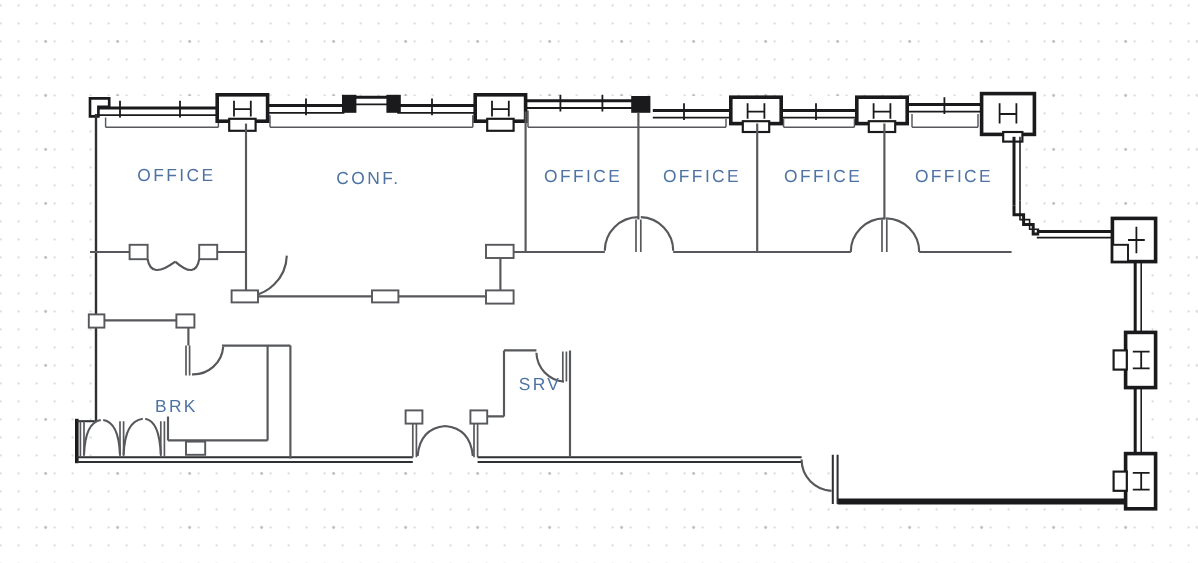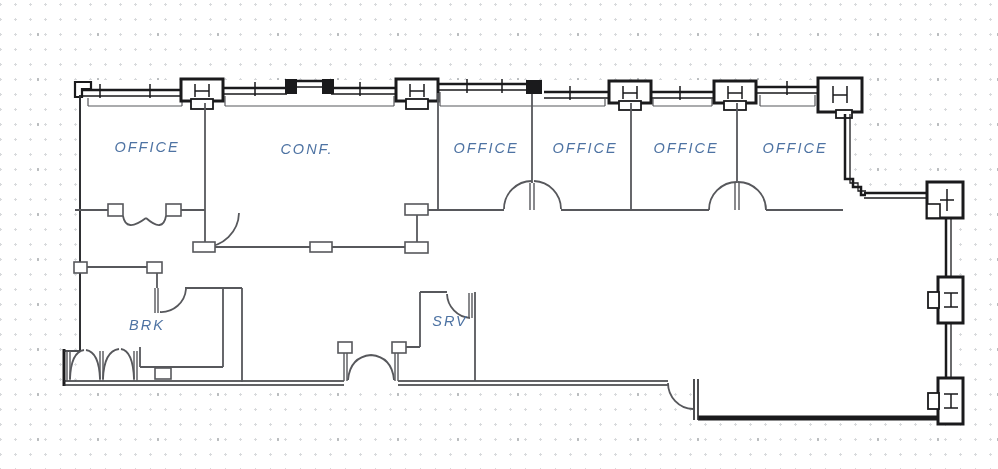--- a/index.html
+++ b/index.html
@@ -3,21 +3,20 @@
 <meta charset="utf-8">
 <style>
   html,body{margin:0;padding:0;background:#ffffff;font-family:"Liberation Sans", sans-serif;}
   #stage{
     position:relative;width:998px;height:469px;overflow:hidden;background:#ffffff;
     background-image:
       radial-gradient(circle, var(--grid-dot-dark,#b9bcbe) 1.1px, transparent 1.4px),
       radial-gradient(circle, var(--grid-dot,#d8dadc) 1px, transparent 1.3px);
     background-size: 60px 45px, 15px 15px;
     background-position: 8px 12px, 8px 12px;
-    font-style: italic;
   }
   #plan{position:absolute;left:0;top:0;}
   .room-label{
     position:absolute;transform:translate(-50%,-50%);
     color:var(--room-label,#4E73A3);
     font-size:14.5px;letter-spacing:2px;font-weight:400;white-space:nowrap;
   }
   
   .ext   {stroke:var(--ext,#1a1a1c);fill:none;}
   .w50{stroke-width:5;} .w30{stroke-width:3;} .w25{stroke-width:2.5;} .w22{stroke-width:2.2;}
@@ -203,15 +202,15 @@
       </g>
     </g>
   </svg>
 
   <div class="room-label" style="left:147px;top:147px">OFFICE</div>
   <div class="room-label" style="left:307px;top:149px">CONF.</div>
   <div class="room-label" style="left:486px;top:148px">OFFICE</div>
   <div class="room-label" style="left:585px;top:148px">OFFICE</div>
   <div class="room-label" style="left:686px;top:148px">OFFICE</div>
   <div class="room-label" style="left:795px;top:148px">OFFICE</div>
-  <div class="room-label" style="left:147px;top:325px">BRK</div>
+  <div class="room-label" style="left:147px;top:339px">BRK</div>
   <div class="room-label" style="left:450px;top:321px">SRV</div>
 </div>
 
 </body></html>

